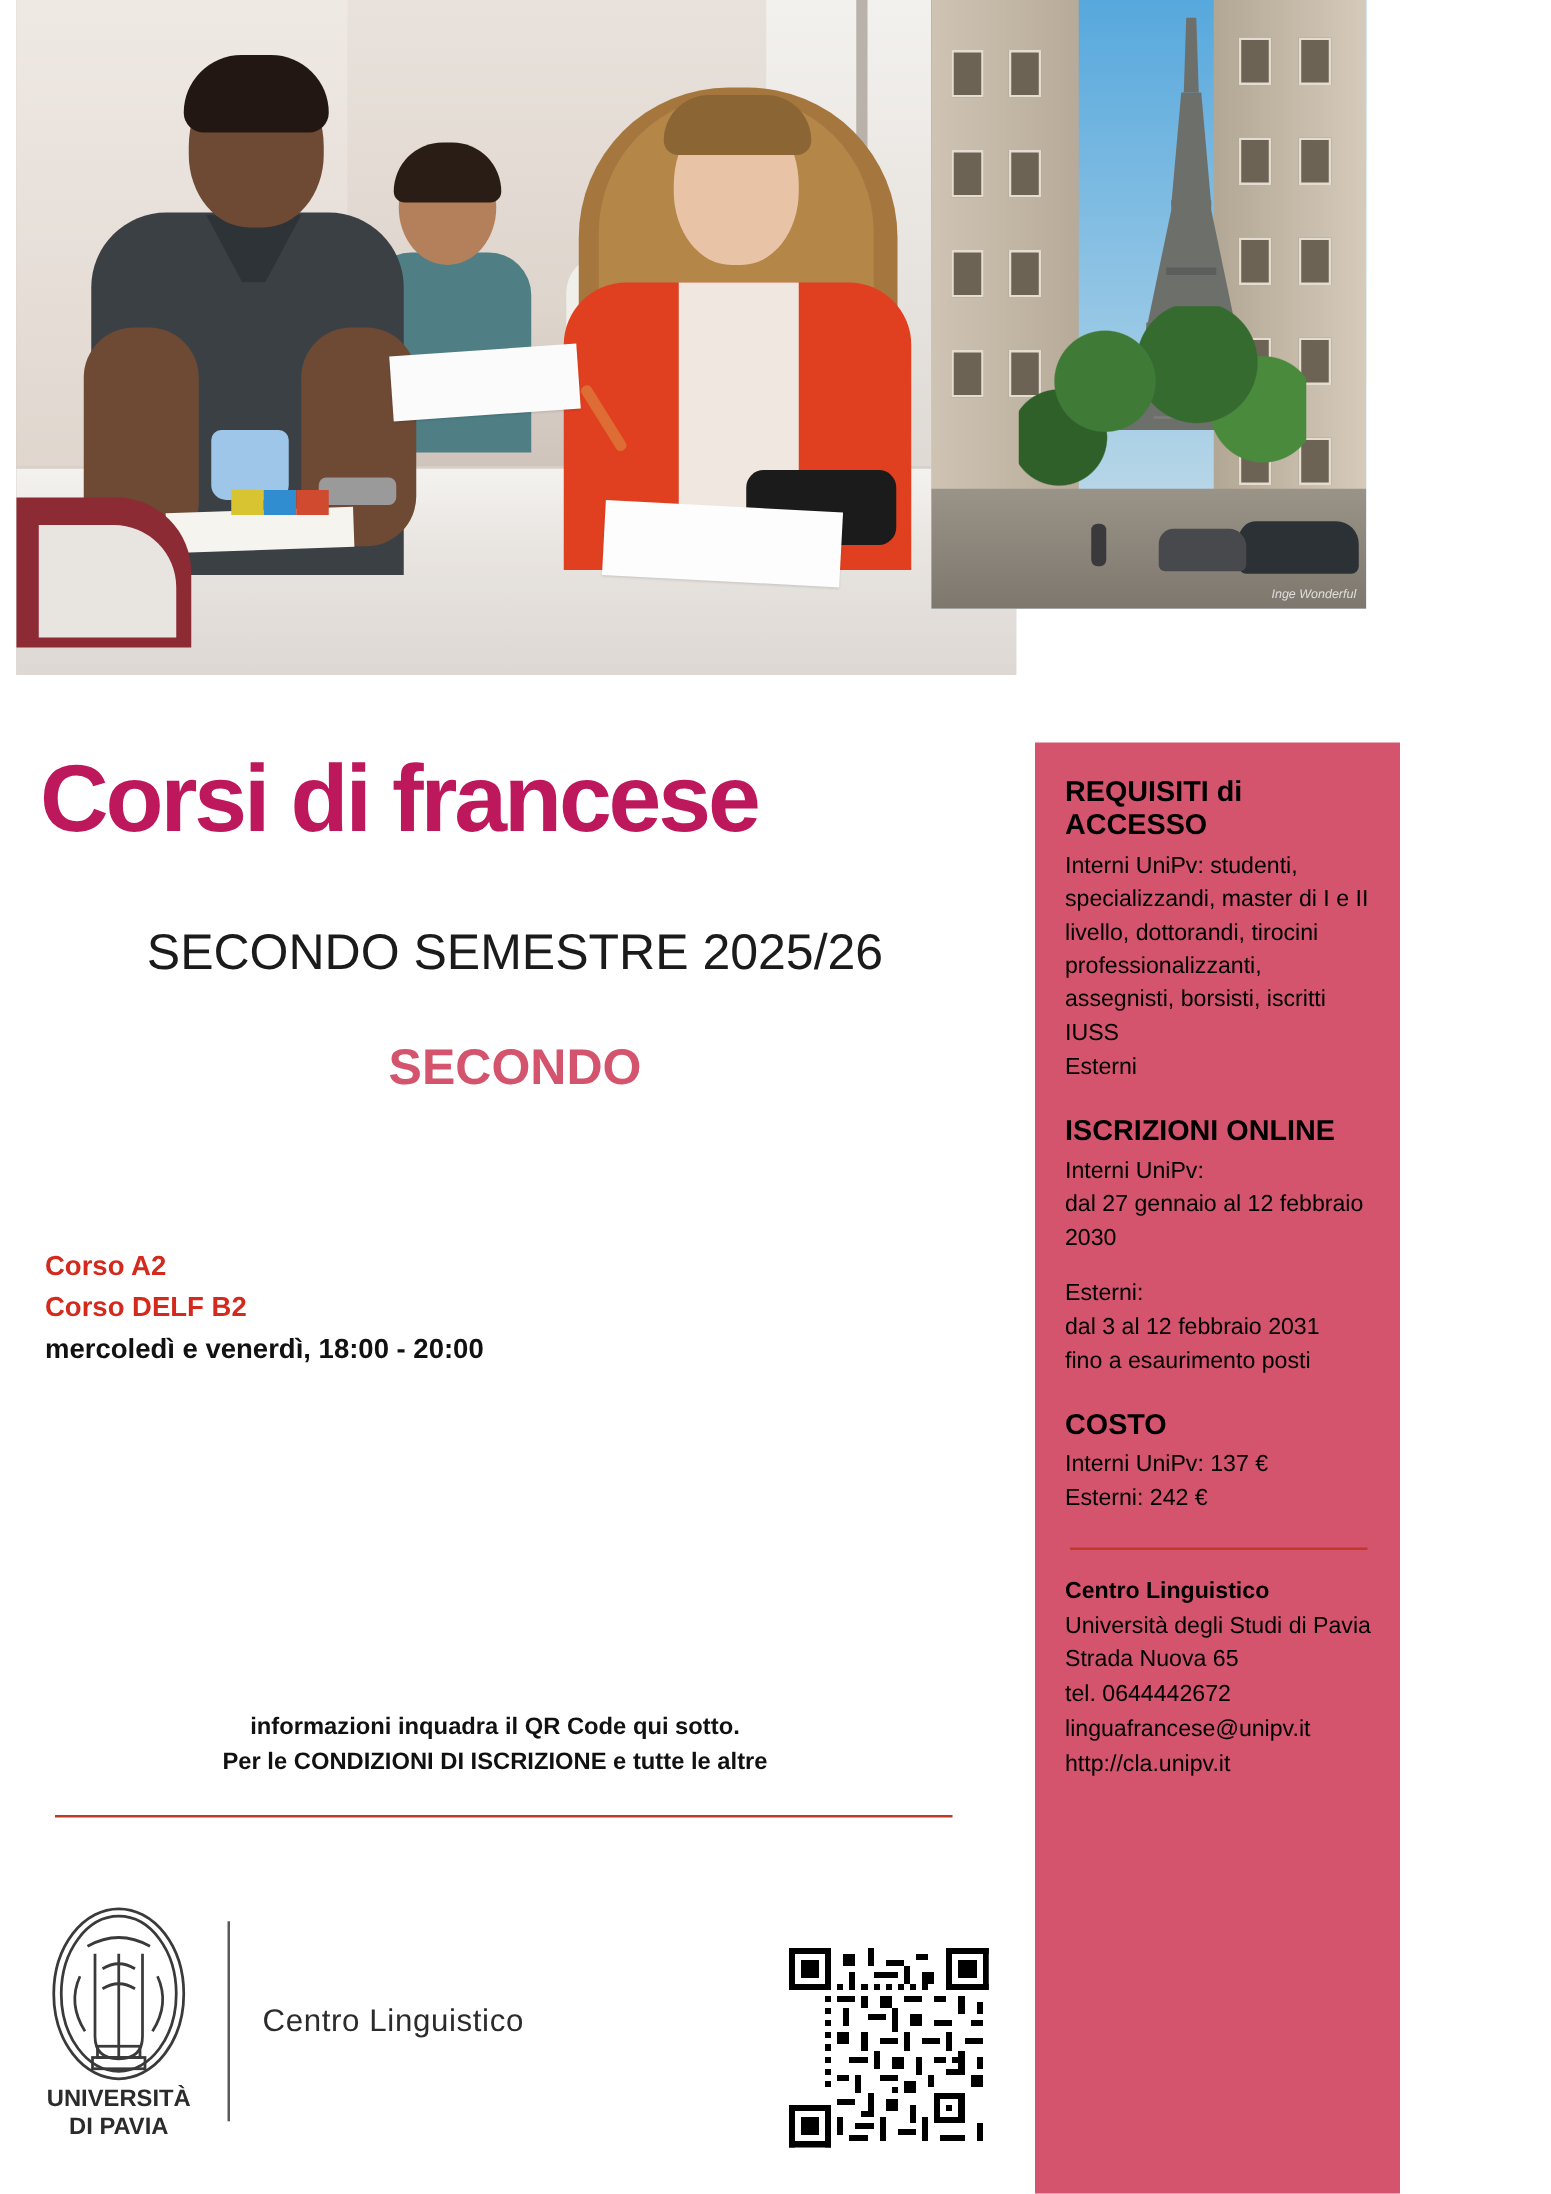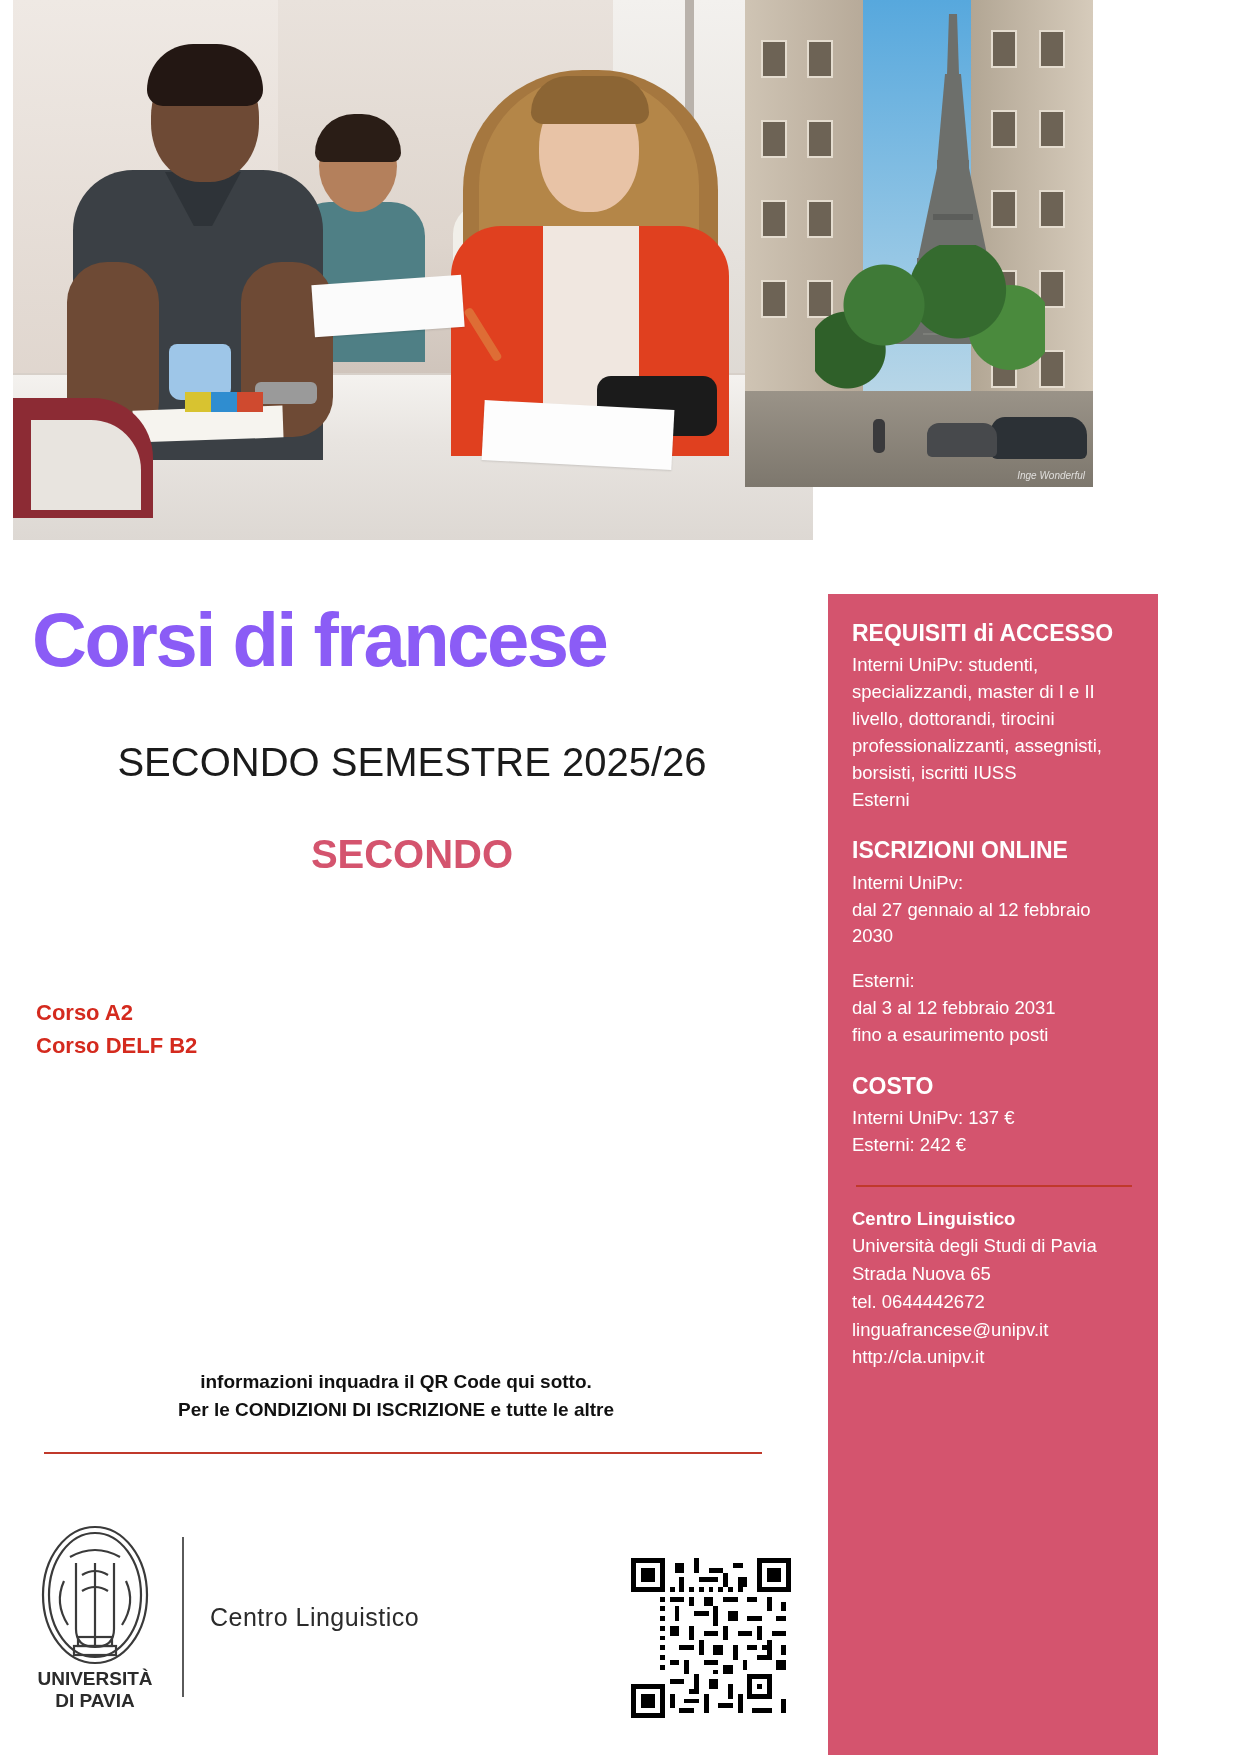--- a/index.html
+++ b/index.html
@@ -242,24 +242,24 @@
   .paris-credit {
     position: absolute; right: 8px; bottom: 6px;
     color: rgba(255,255,255,.75); font-size: 10px; font-style: italic; margin-top: 16px;
   }
 
   
   .pink-panel {
     position: absolute;
     left: 828px;
     top: 594px;
-    width: 330px;
+    width: 292px;
     height: 1161px;
     background: #d4546e;
-    color: #ffffff;
+    color: #000000;
   }
   .pink-inner {
     padding: 26px 22px 0 24px;
   }
   .pink-h {
     font-size: 23px;
     font-weight: bold;
     line-height: 1.15;
     margin: 0 0 6px 0;
   }
@@ -283,21 +283,21 @@
 
   
   .title {
     position: absolute;
     left: 32px;
     top: 596px;
     width: 760px;
     font-size: 76px;
     font-weight: bold;
     letter-spacing: -2.5px;
-    color: #8b5cf6;
+    color: #be185d;
     font-family: "Liberation Sans", sans-serif;
   }
   .subtitle {
     position: absolute;
     left: 32px;
     top: 740px;
     width: 760px;
     text-align: center;
     font-size: 40px;
     color: #1b1b1b;
@@ -489,20 +489,21 @@
   </div>
 </div>
 
 <div class="title">Corsi di francese</div>
 <div class="subtitle">SECONDO SEMESTRE 2025/26</div>
 <div class="online">SECONDO</div>
 
 <div class="courses">
   <p class="course-name">Corso A2</p>
   <p class="course-name">Corso DELF B2</p>
+  <p class="course-time">mercoledì e venerdì, 18:00 - 20:00</p>
 </div>
 
 <div class="note">
   <div>informazioni inquadra il QR Code qui sotto.</div>
   <div>Per le CONDIZIONI DI ISCRIZIONE e tutte le altre</div>
 </div>
 <div class="note-rule"></div>
 
 <div class="pink-panel">
   <div class="pink-inner">

